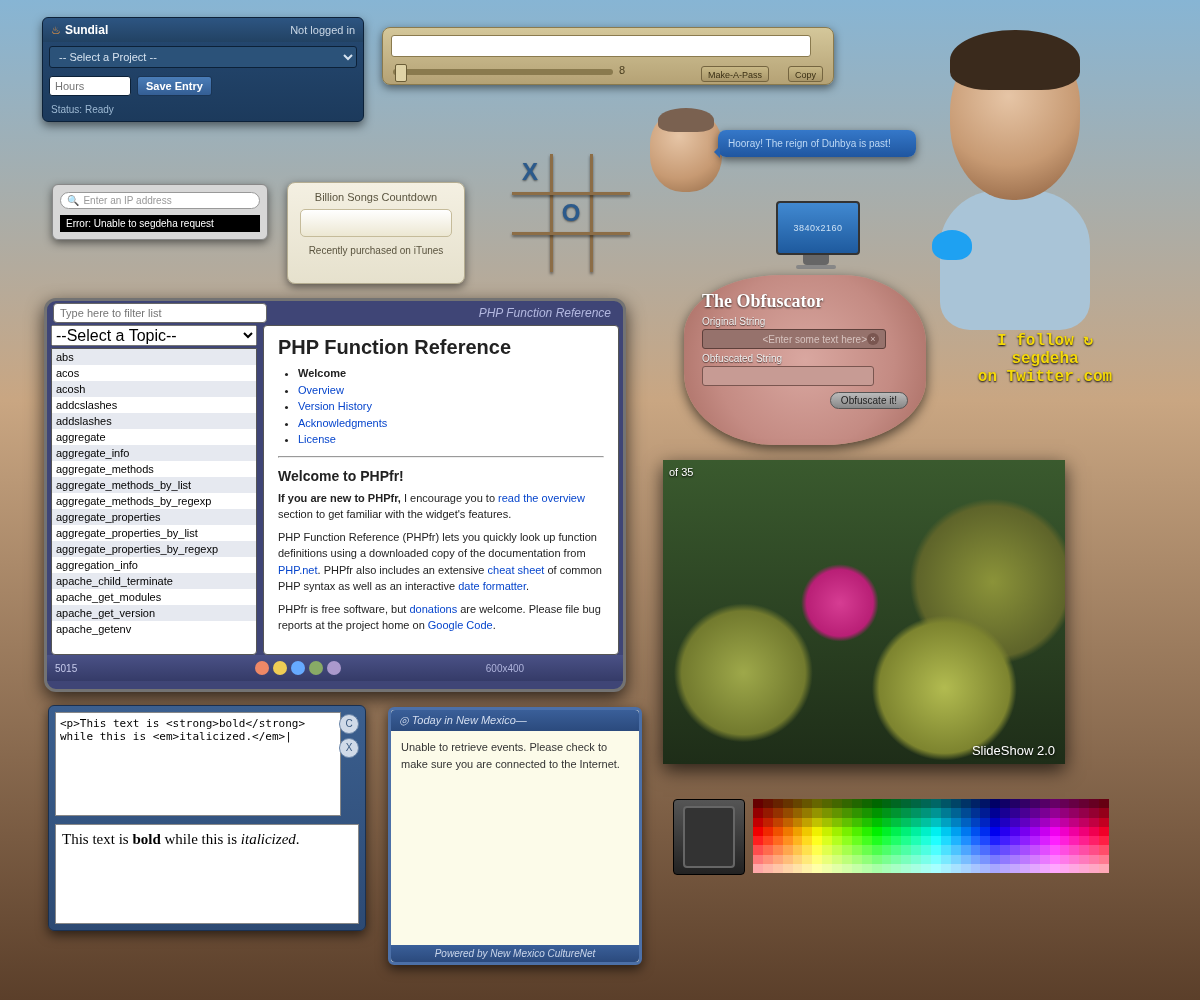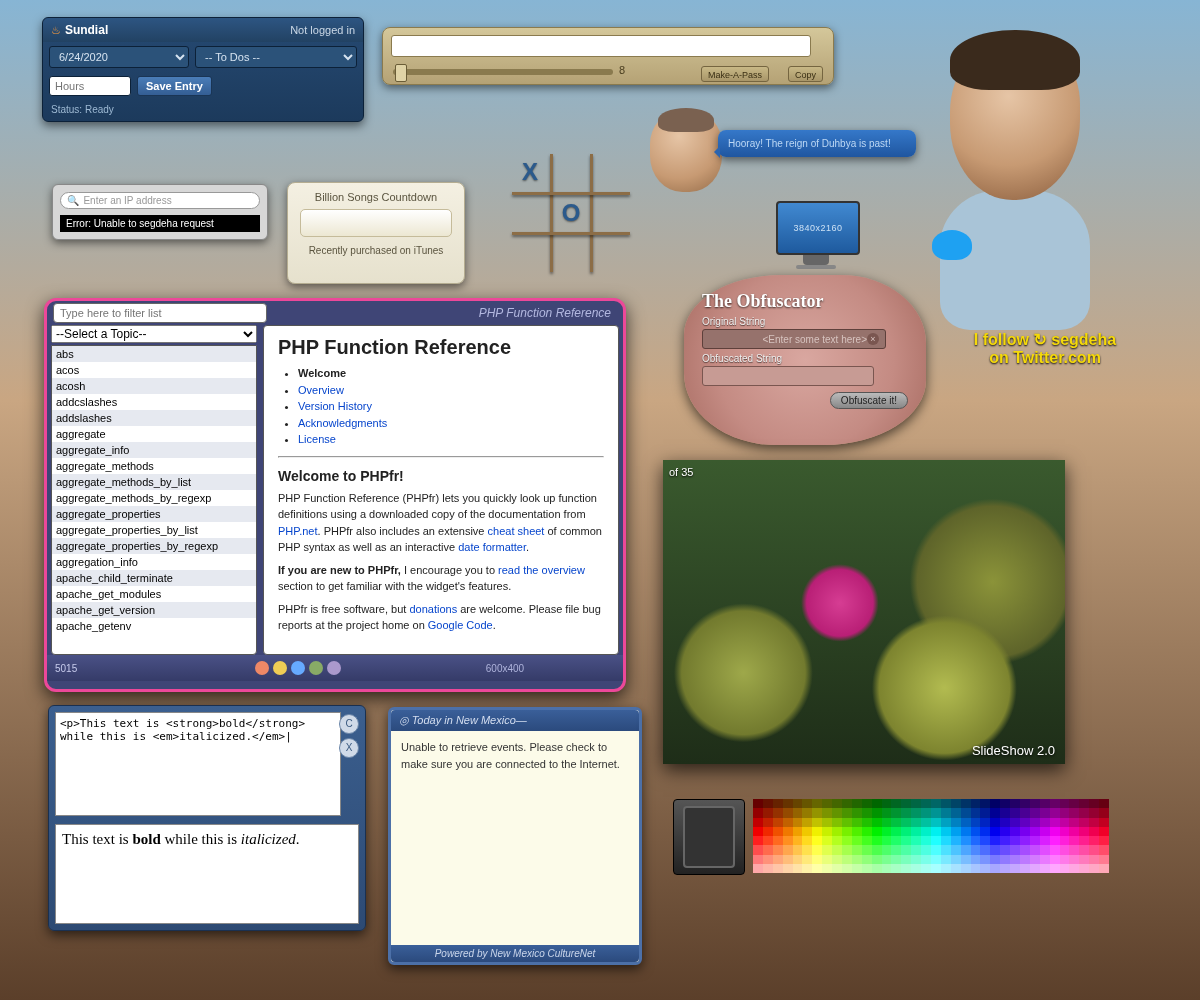--- a/index.html
+++ b/index.html
@@ -65,29 +65,29 @@
   .obf .inp .clr { width:12px; height:12px; border-radius:50%; background:#7a5650; color:#d7c3bf; font-size:9px; text-align:center; line-height:12px;}
   .obf .out { width:170px; height:18px; background:#c79b94; border:1px solid #7a5650; border-radius:3px; margin-top:2px;}
   .obf .go { float:right; margin-top:6px; background:linear-gradient(#bbb,#888); border:1px solid #555; border-radius:10px; color:#222; font-size:10px; padding:2px 10px;}
   
   .twit { left:920px; top:30px; width:210px; }
   .twit .body { position:relative; height:400px;}
   .twit .face { position:absolute; left:30px; top:10px; width:130px; height:160px; background:radial-gradient(circle at 45% 35%, #e6c5a6 0%, #c79a73 55%, #875a3a 100%); border-radius:45% 40% 50% 48%;}
   .twit .hair { position:absolute; left:30px; top:0; width:130px; height:60px; background:#3a2a1c; border-radius:50% 50% 30% 30%;}
   .twit .torso { position:absolute; left:20px; top:160px; width:150px; height:140px; background:#a9c4d7; border-radius:40% 40% 20% 20%;}
   .twit .bird { position:absolute; left:12px; top:200px; width:40px; height:30px; background:#1ea1f2; border-radius:50% 50% 40% 40%;}
-  .twit .txt { position:absolute; left:40px; top:300px; color:#f5d90a; font-weight:bold; font-size:16px; text-align:center; width:170px; text-shadow:0 1px 2px #000;}
-  
-  .phpfr { left:44px; top:298px; width:576px; height:388px; background:#3f4576; border:3px solid #ec4899; border-radius:12px; box-shadow:0 6px 18px rgba(0,0,0,.7); overflow:hidden;}
+  .twit .txt { position:absolute; left:40px; top:300px; color:#f5d90a; font-weight:bold; font-size:16px; text-align:center; width:170px; text-shadow:0 1px 2px #000;font-family:Liberation Mono, monospace;}
+  
+  .phpfr { left:44px; top:298px; width:576px; height:388px; background:#3f4576; border:3px solid #737373; border-radius:12px; box-shadow:0 6px 18px rgba(0,0,0,.7); overflow:hidden;}
   .phpfr-top { display:flex; height:24px; align-items:center; padding:0 6px; gap:6px;}
   .phpfr-filter { flex:0 0 200px; background:#fff; border:1px solid #666; border-radius:4px; font-size:11px; color:#999; padding:3px 6px;}
   .phpfr-toptitle { flex:1; text-align:right; color:#b3b8e0; font-style:italic; font-size:12px; padding-right:6px;}
   .phpfr-body { display:flex; height:330px; padding:0 4px;}
   .phpfr-left { flex:0 0 206px; display:flex; flex-direction:column;}
-  .phpfr-left select { width:100%; font-size:12px; margin-bottom:2px;}
+  .phpfr-left select { width:100%; font-size:16px; margin-bottom:2px;}
   .phpfr-list-wrap { flex:1; background:#fff; border:1px solid #555; overflow-y:scroll; border-radius:0 0 4px 4px;}
   .phpfr-list { margin:0; padding:0; list-style:none; font-size:11px; font-family:Arial;}
   .phpfr-list li { padding:2px 4px; white-space:nowrap; overflow:hidden; text-overflow:ellipsis;}
   .phpfr-list li:nth-child(odd){ background:#e6e9f0;}
   .phpfr-right { flex:1; background:#fff; border:1px solid #555; margin-left:6px; border-radius:4px; overflow-y:auto; padding:10px 14px; font-size:12px; color:#222;}
   .phpfr-right h1 { margin:0 0 6px; font-size:20px;}
   .phpfr-right ul { margin:4px 0 8px; padding-left:20px;}
   .phpfr-right ul li { font-size:11px; line-height:1.5;}
   .phpfr-right a { color:#0645cc; text-decoration:none;}
   .phpfr-right h2 { font-size:14px; margin:10px 0 4px;}
@@ -130,22 +130,21 @@
 </style>
 </head>
 <body>
 
 <div class="widget sundial">
   <div class="sundial-title">
     <span><span class="sundial-flame">♨</span><span class="t">Sundial</span></span>
     <span>Not logged in</span>
   </div>
   <div class="sundial-row">
-    <select class="date-sel"><option>6/24/2020</option></select>
-    <select class="todo-sel"><option>-- To Dos --</option></select>
+    <select class="proj-sel"><option>-- Select a Project --</option></select>
   </div>
   <div class="sundial-row">
     <input class="hours-inp" placeholder="Hours" style="">
     <button class="save-btn">Save Entry</button>
   </div>
   <div class="sundial-status">Status: Ready</div>
 </div>
 
 <div class="widget slider-widget">
   <div class="inp"></div>
@@ -256,22 +255,22 @@
       <h1>PHP Function Reference</h1>
       <ul>
         <li><strong>Welcome</strong></li>
         <li><a href="#">Overview</a></li>
         <li><a href="#">Version History</a></li>
         <li><a href="#">Acknowledgments</a></li>
         <li><a href="#">License</a></li>
       </ul>
       <hr>
       <h2>Welcome to PHPfr!</h2>
+      <p><strong>If you are new to PHPfr,</strong><span> I encourage you to </span><a href="#">read the overview</a><span> section to get familiar with the widget's features.</span></p>
       <p><span>PHP Function Reference (PHPfr) lets you quickly look up function definitions using a downloaded copy of the documentation from </span><a href="#">PHP.net</a><span>. PHPfr also includes an extensive </span><a href="#">cheat sheet</a><span> of common PHP syntax as well as an interactive </span><a href="#">date formatter</a><span>.</span></p>
-      <p><strong>If you are new to PHPfr,</strong><span> I encourage you to </span><a href="#">read the overview</a><span> section to get familiar with the widget's features.</span></p>
       <p><span>PHPfr is free software, but </span><a href="#">donations</a><span> are welcome. Please file bug reports at the project home on </span><a href="#">Google Code</a><span>.</span></p>
 
     </div>
   </div>
   <div class="phpfr-bottom">
     <div class="left">5015</div>
     <div class="mid">
       <span style="background:#e86"></span>
       <span style="background:#ec5"></span>
       <span style="background:#6af"></span>

